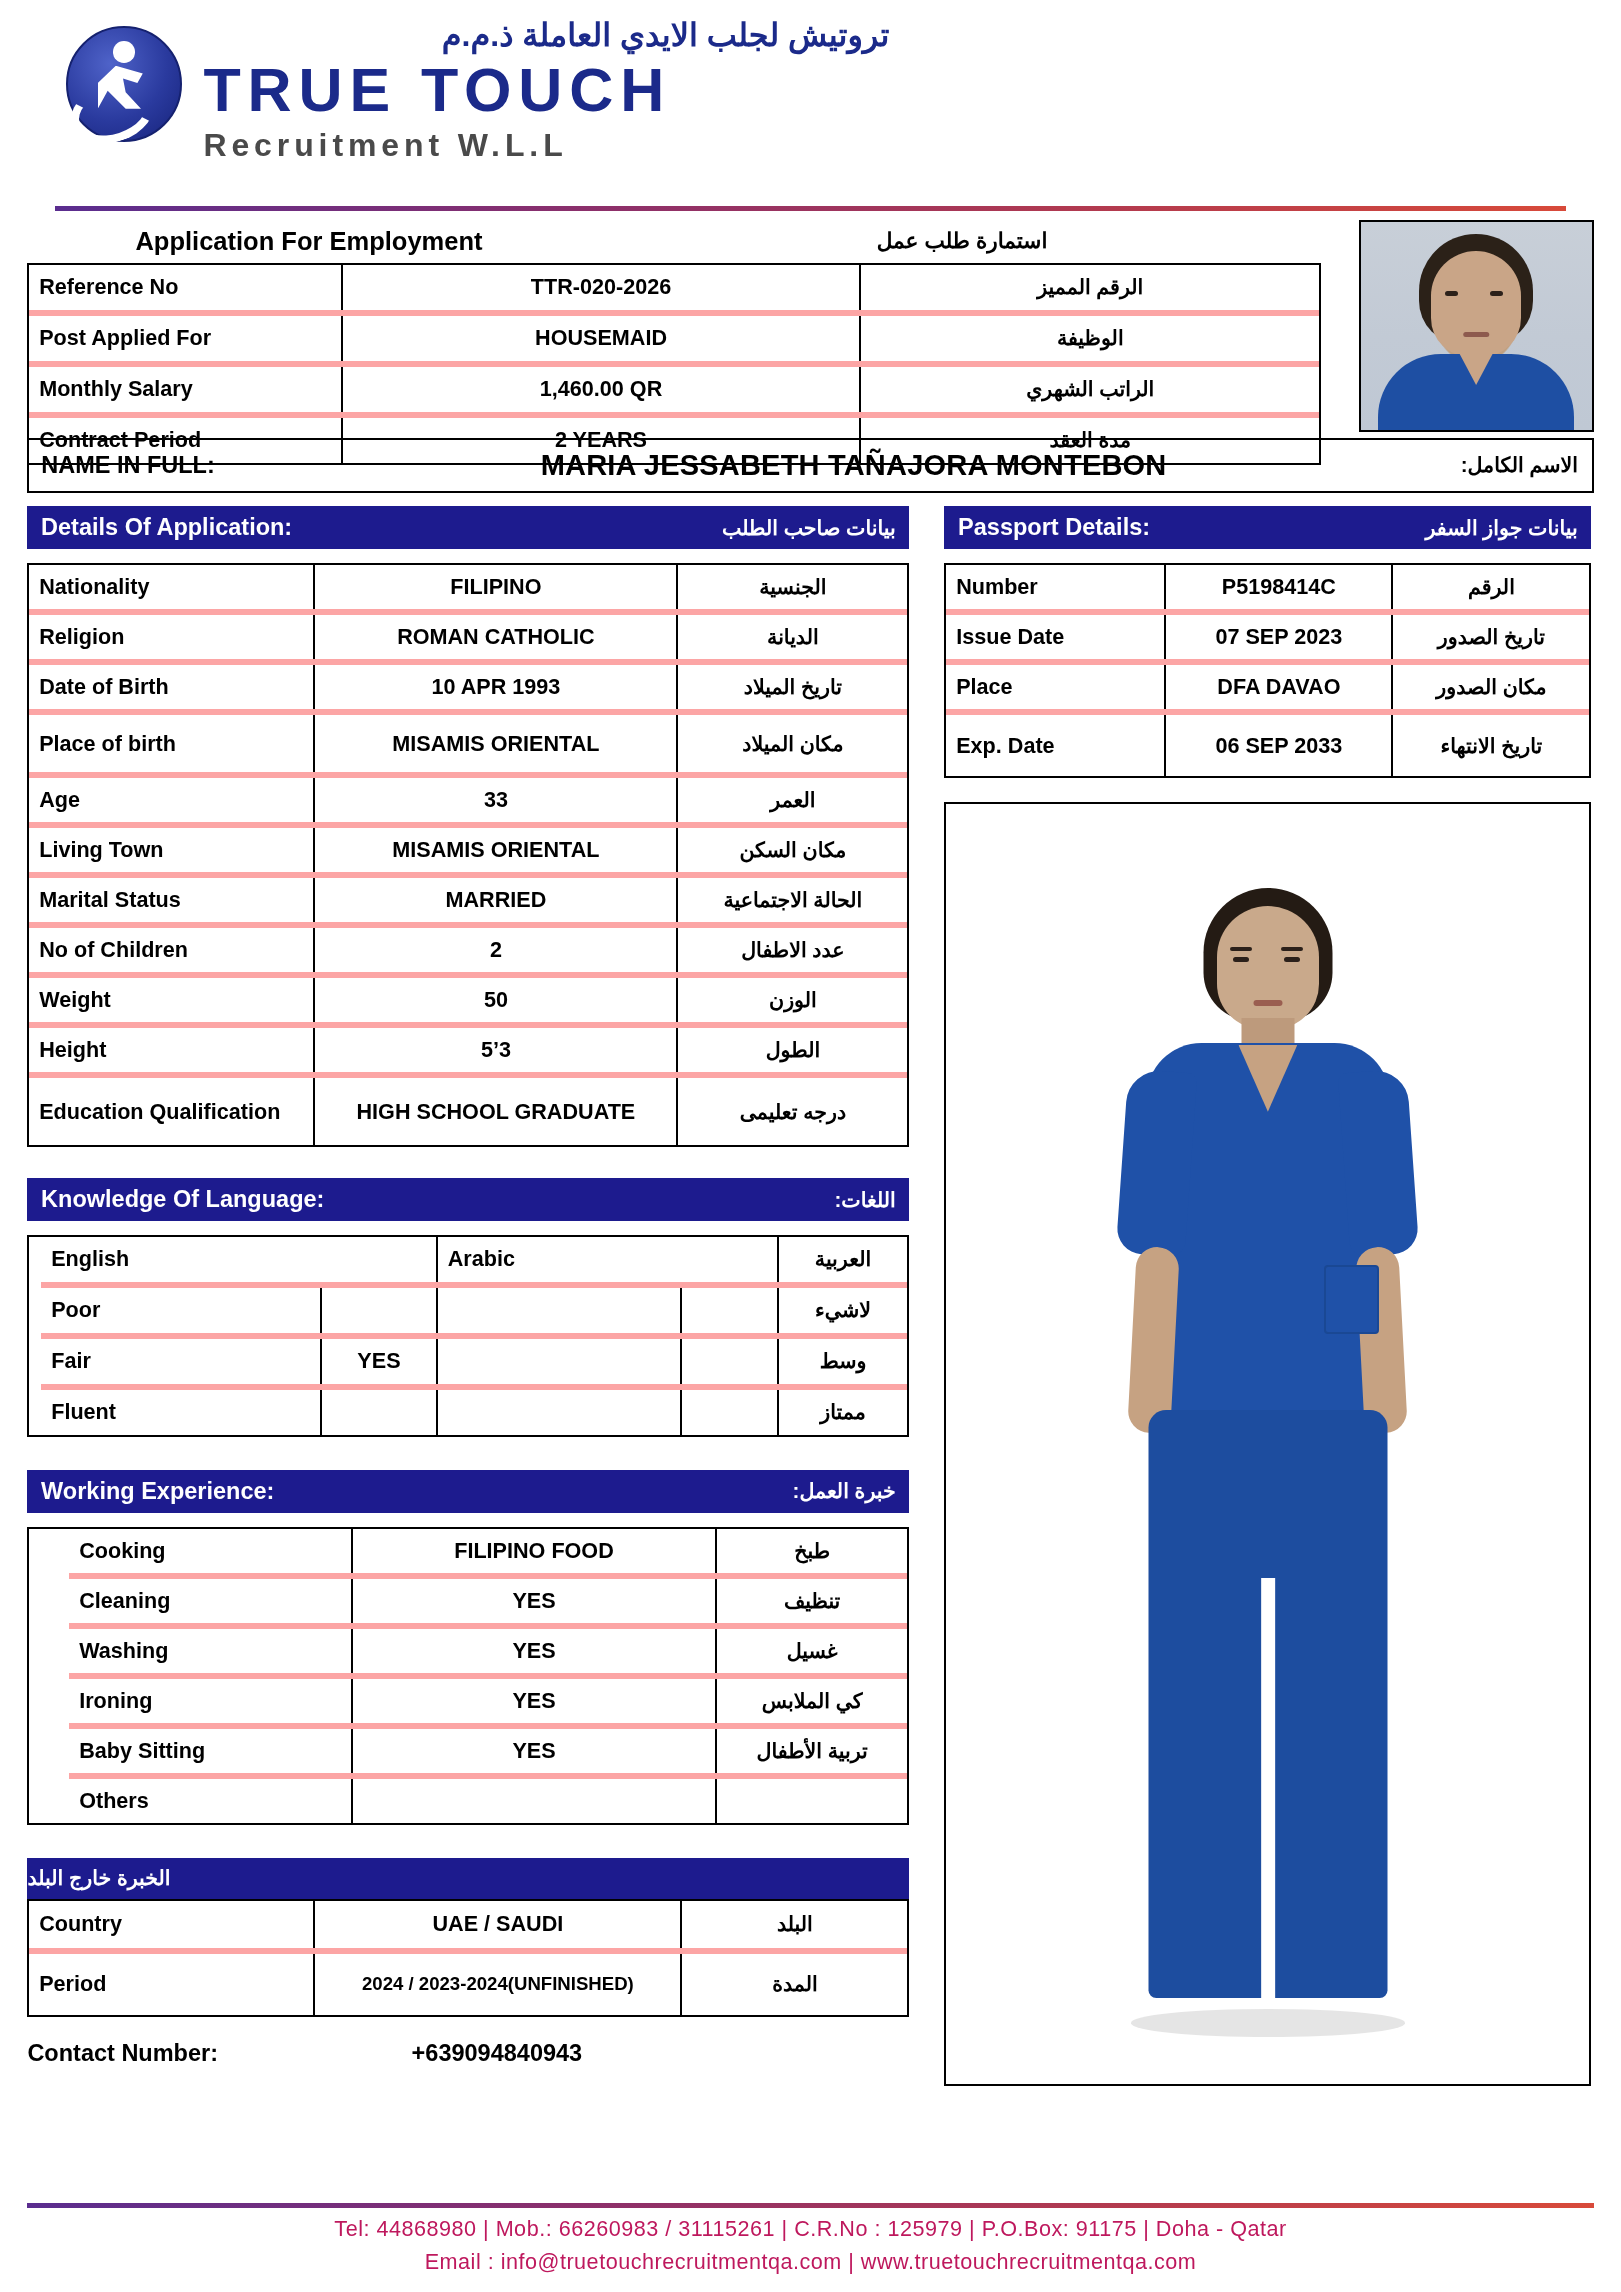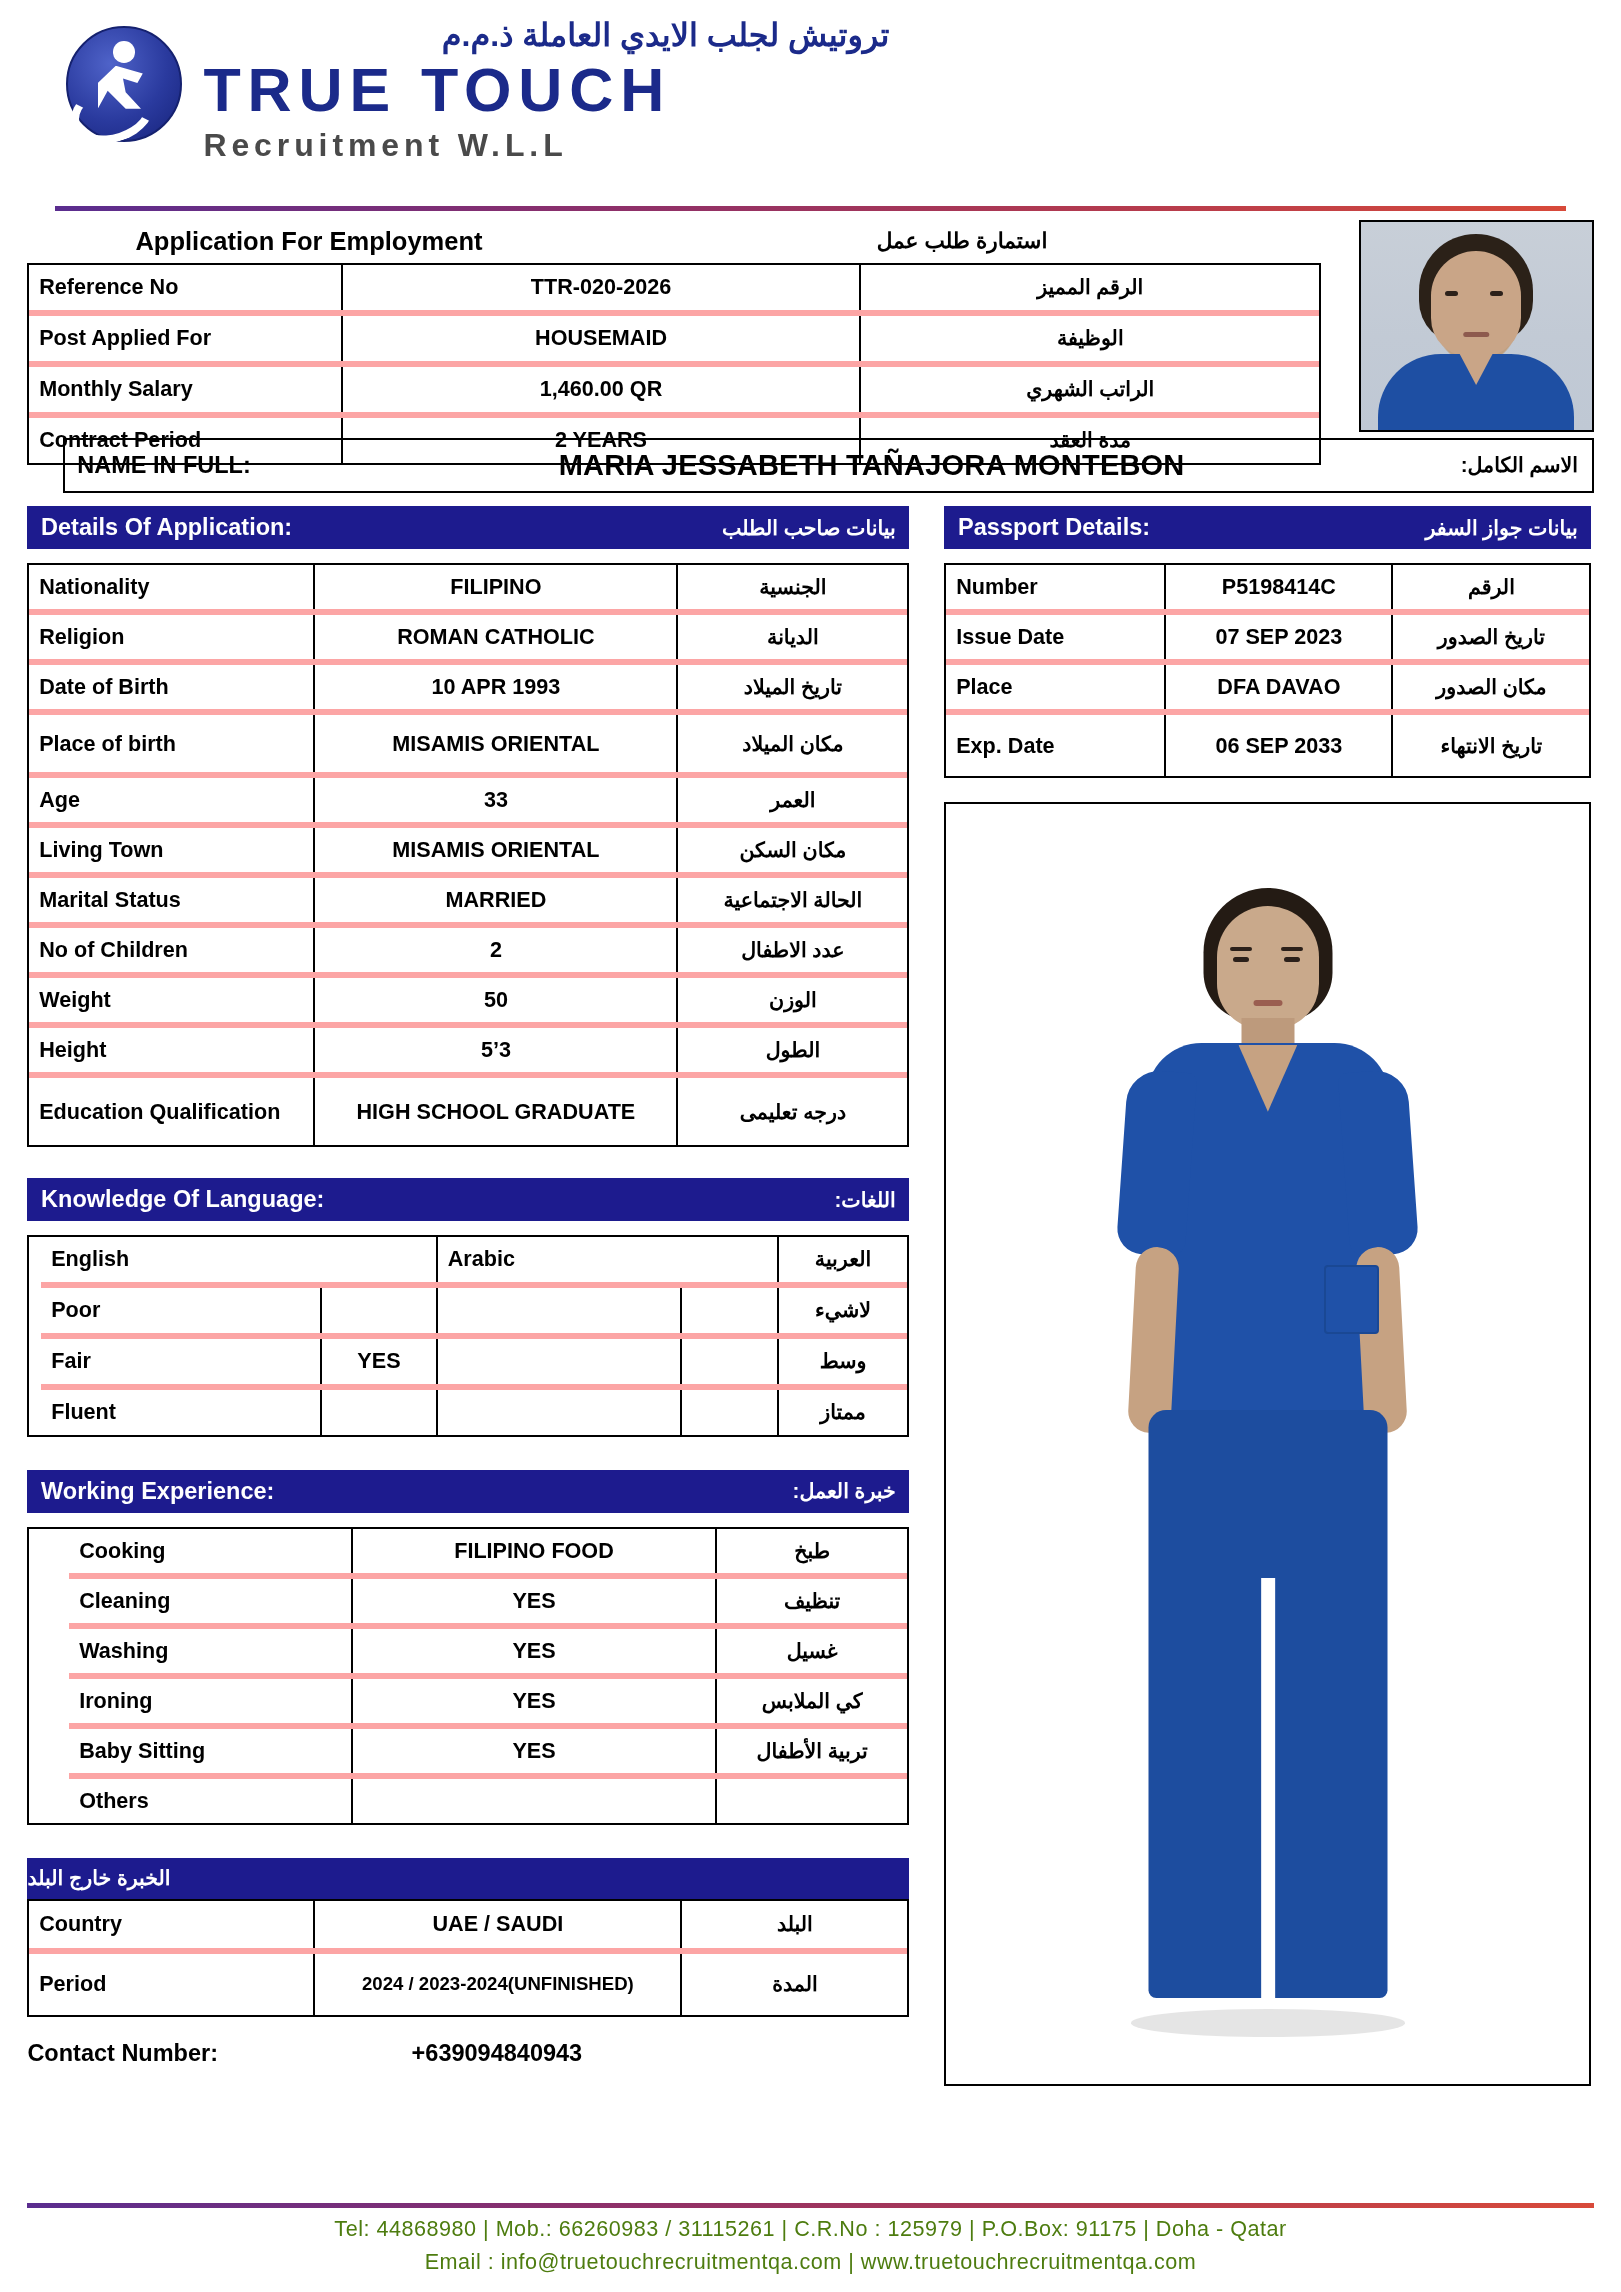--- a/index.html
+++ b/index.html
@@ -250,21 +250,20 @@
   }
 
   
   .name-bar {
     margin-top: 5.9px;
     height: 55px;
     display: flex;
     align-items: center;
     border: 2px solid #000;
     box-sizing: border-box;
-    margin-left: 36px;
   }
   .name-label {
     font-size: 23.5px;
     font-weight: bold;
     padding-left: 11.8px;
     width: 284px;
   }
   .name-value {
     flex: 1;
     text-align: center;
@@ -468,21 +467,21 @@
     right: 27.4px;
     bottom: 17.6px;
   }
   .footer-rule {
     height: 4.9px;
     background: linear-gradient(to right, #5a2d8f 0%, #8b2f6b 35%, #b33a4e 70%, #d84a3a 100%);
   }
   .footer-line {
     text-align: center;
     font-size: 21.6px;
-    color: #4d7c0f;
+    color: #be185d;
     margin-top: 7.8px;
     letter-spacing: 0.5px;
   }
 </style>
 </head>
 <body>
 
 <div class="page">
 
   <div class="header">

